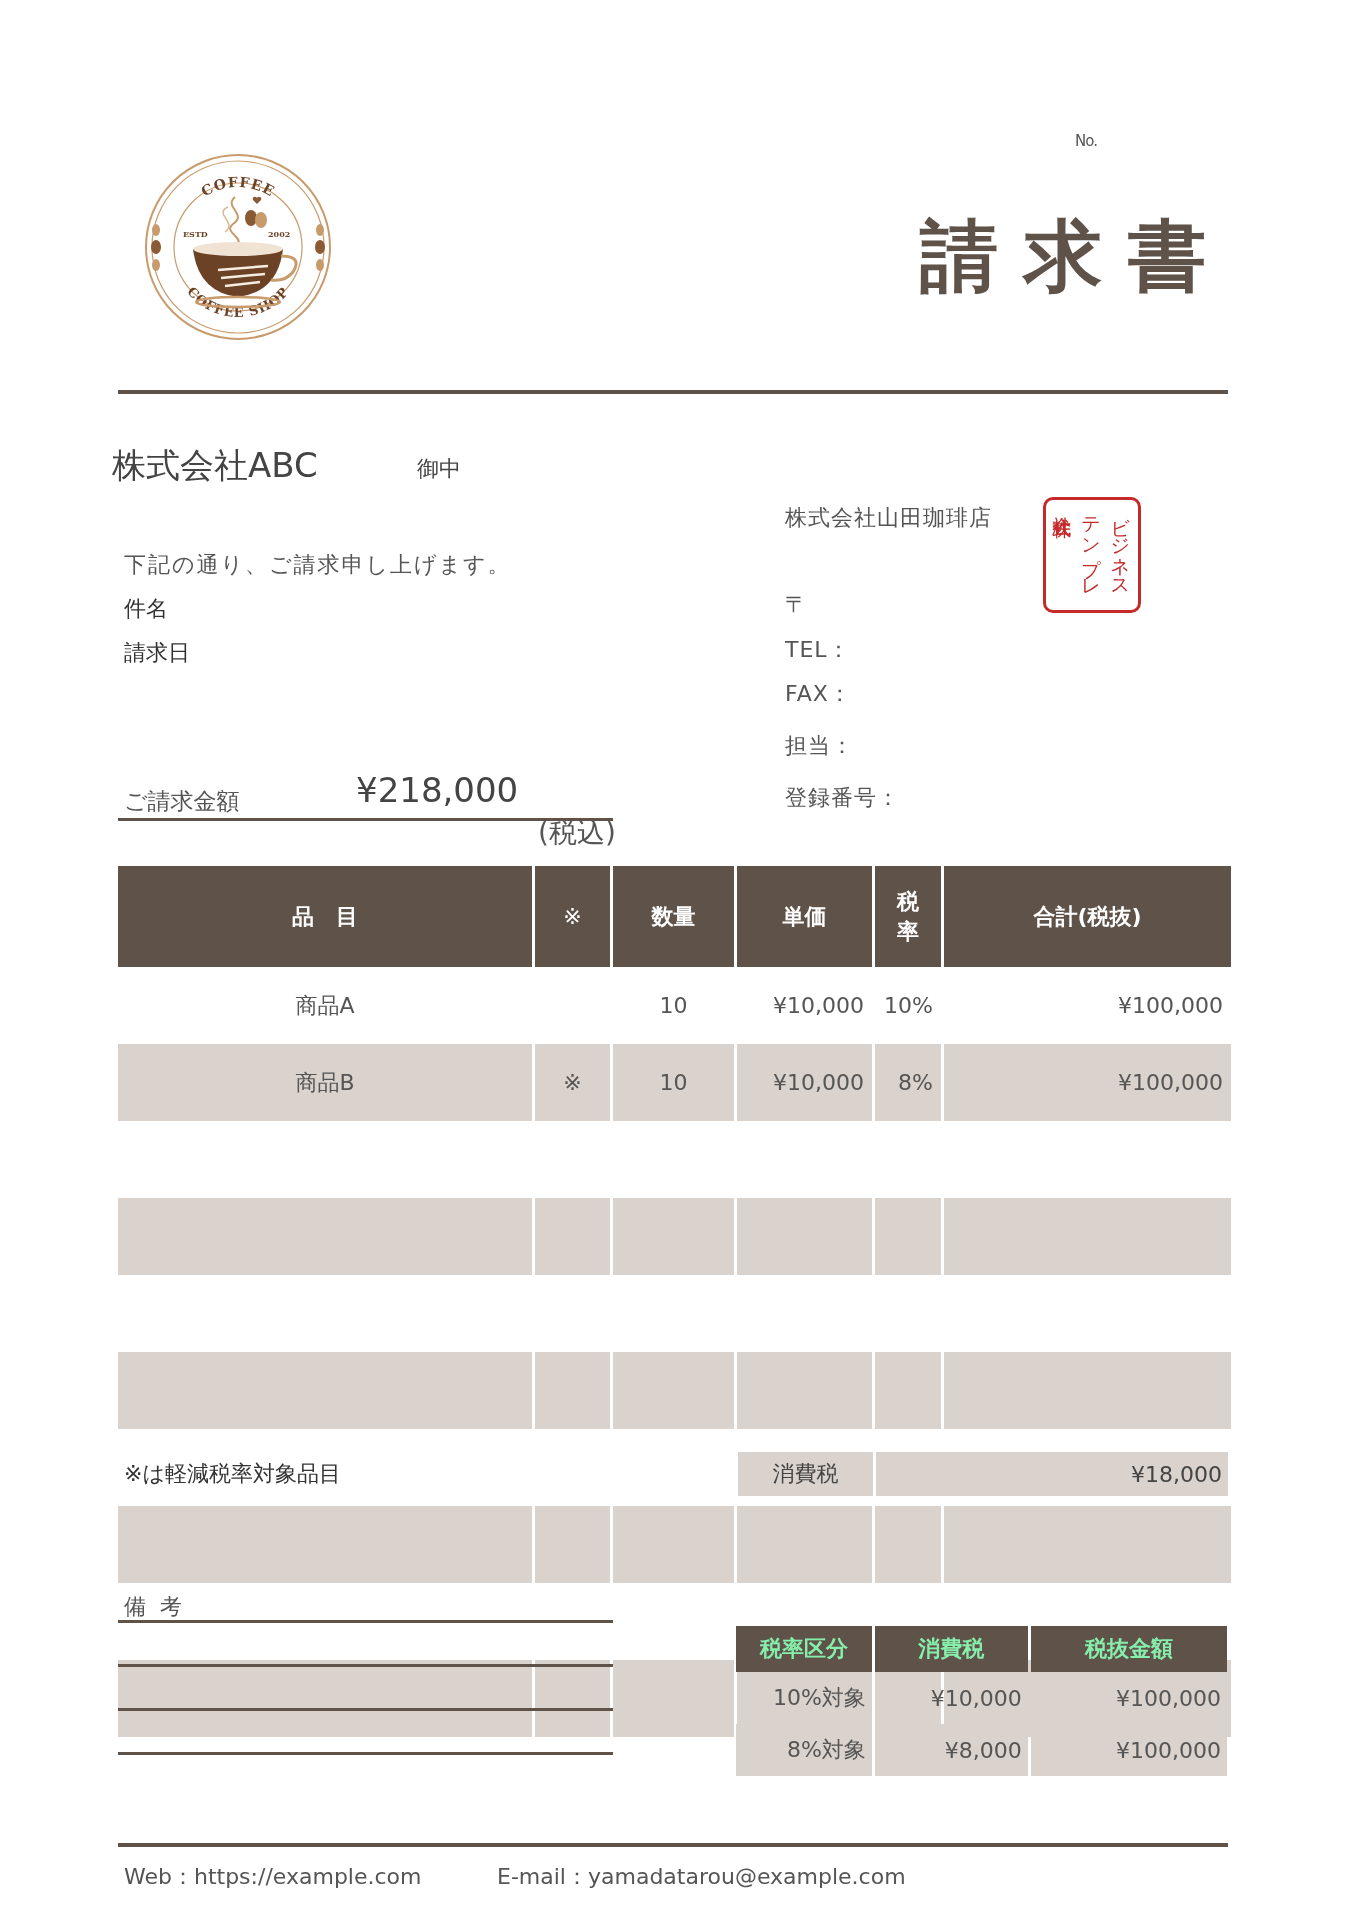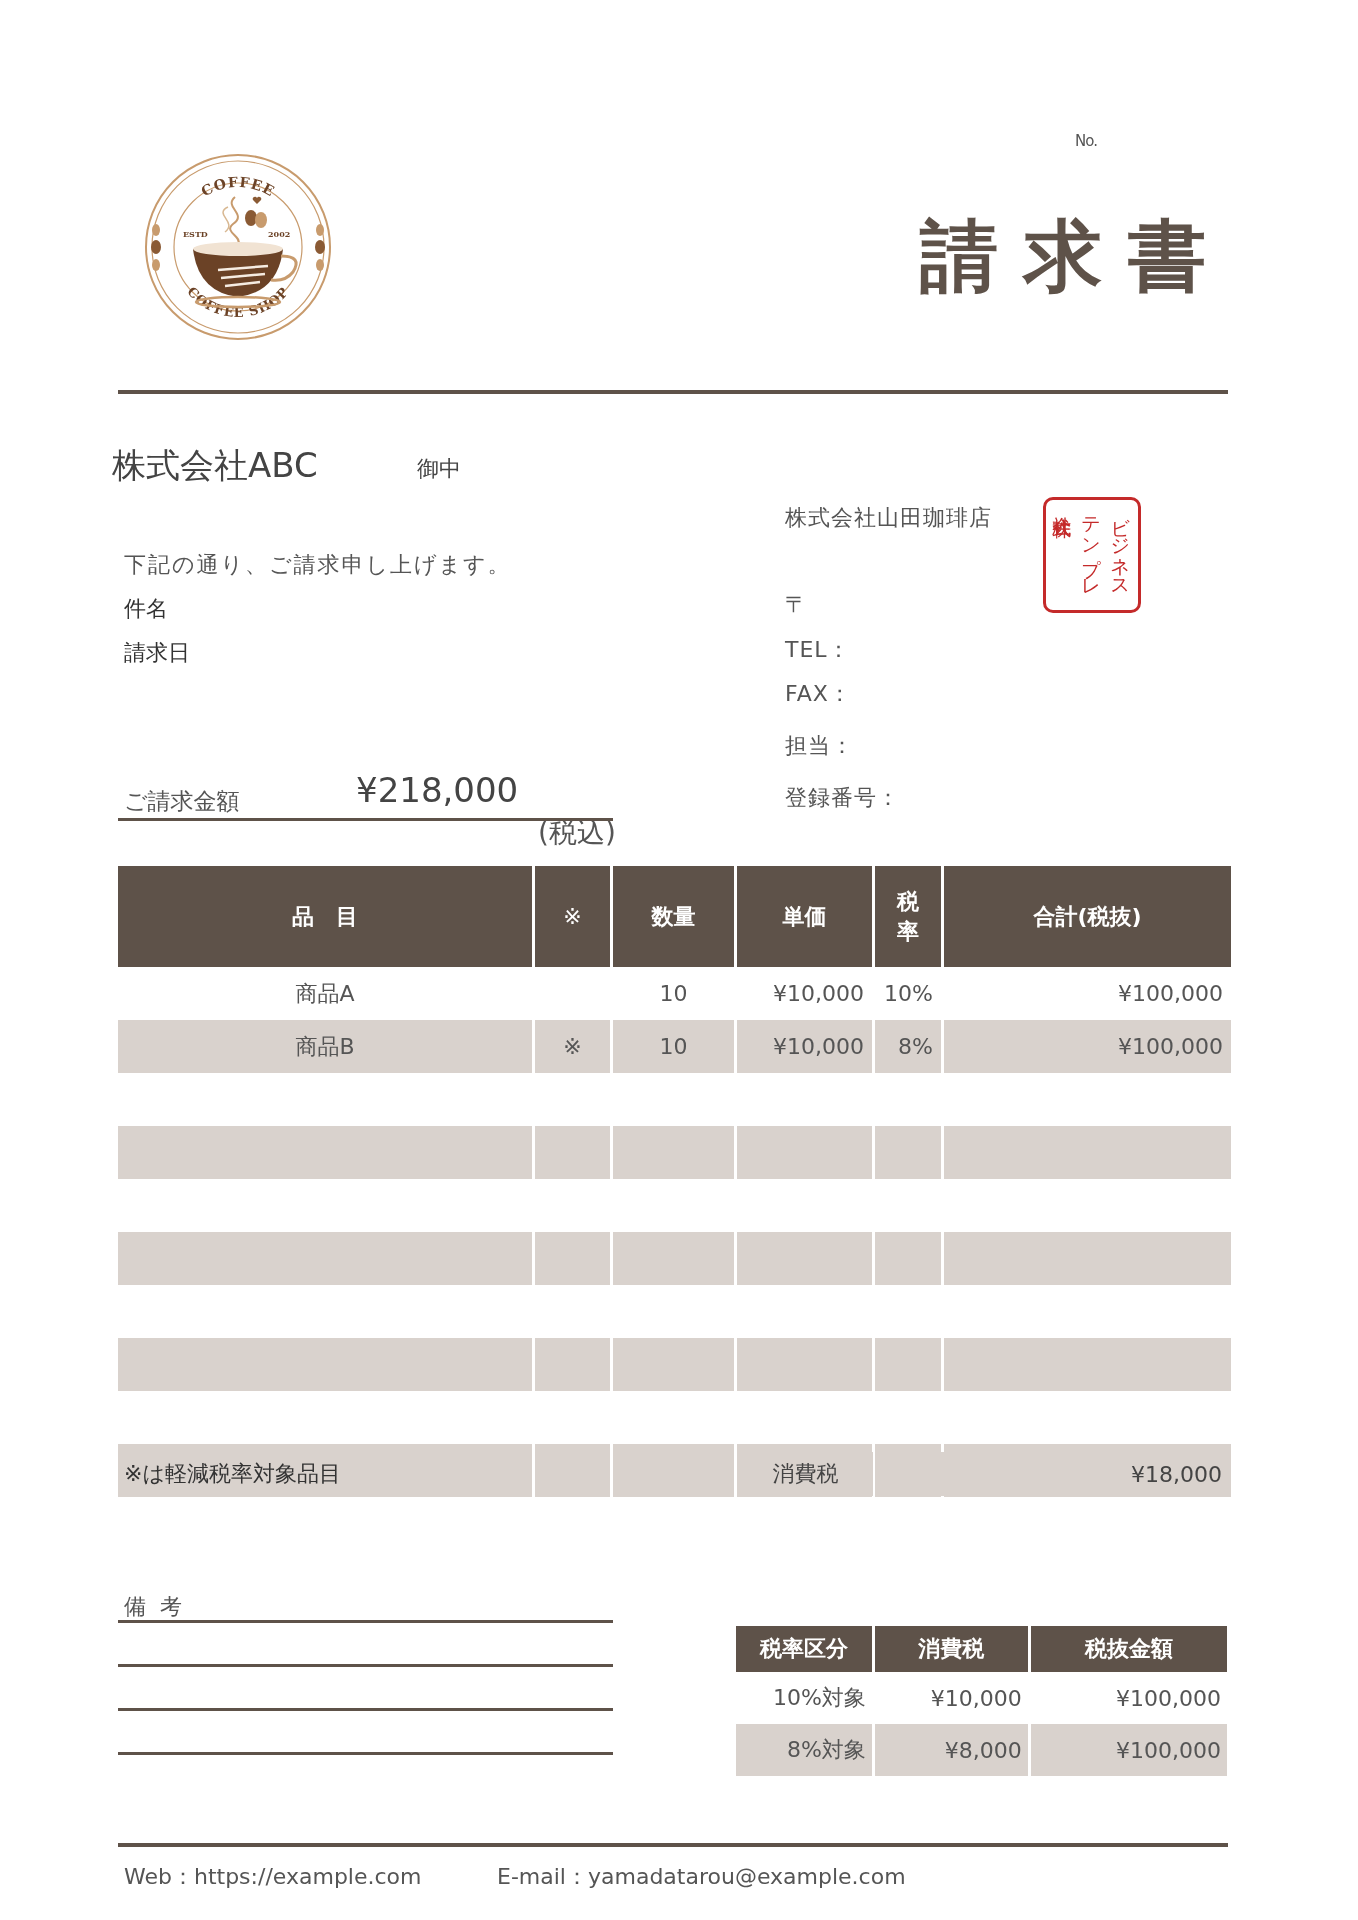--- a/index.html
+++ b/index.html
@@ -30,39 +30,39 @@
   .issuer-line { left: 785px; font-size: 22px; color: #555; letter-spacing: 1px; }
   .seal { left: 1043px; top: 497px; width: 98px; height: 116px; border: 3px solid #c42a2a; border-radius: 10px;
           box-sizing: border-box; display: flex; flex-direction: row-reverse; justify-content: space-around;
           padding: 4px 2px; color: #c42a2a; }
   .seal-col { writing-mode: vertical-rl; font-size: 19px; line-height: 26px; letter-spacing: -1px; font-family: "DejaVu Serif", serif; }
 
   
   .tbl { border-collapse: separate; border-spacing: 3px 0; }
   .items { left: 115px; top: 866px; width: 1116px; table-layout: fixed; }
   .items th { background: #5e5249; color: #ffffff; font-weight: bold; font-size: 22px; height: 71px; padding: 15px; text-align: center; border-bottom: 0; }
-  .items td { height: 53px; font-size: 22px; color: #555; padding: 0 8px; border-top: 0; }
+  .items td { height: 53px; font-size: 22px; color: #555; padding: 12px 8px; border-top: 0; }
   .items tr.shade td { background: #d9d2cd; }
   .c { text-align: center; }
   .r { text-align: right; }
 
   .reduced-note { left: 124px; top: 1459px; font-size: 22px; color: #333; }
 
   
   .totals { left: 735px; top: 1452px; width: 493px; table-layout: fixed; }
   .totals td { height: 44px; font-size: 22px; color: #444; padding: 0 6px; }
   .totals tr.shade td { background: #d9d2cd; }
 
   
   .notes-label { left: 124px; top: 1592px; font-size: 22px; color: #555; letter-spacing: 14px; }
   .notes-line { left: 118px; width: 495px; height: 3px; background: #5e5249; }
 
   
   .taxtbl { left: 733px; top: 1626px; width: 497px; table-layout: fixed; }
-  .taxtbl th { background: #5e5249; color: #ffffff; font-size: 22px; font-weight: bold; height: 44px; }
+  .taxtbl th { background: #5e5249; color: #86efac; font-size: 22px; font-weight: bold; height: 44px; }
   .taxtbl td { height: 52px; font-size: 22px; color: #555; padding: 0 6px; }
   .taxtbl tr.shade td { background: #d9d2cd; }
 
   
   .rule-bottom { left: 118px; top: 1843px; width: 1110px; height: 4px; background: #5e5249; }
   .footer-web { left: 124px; top: 1862px; font-size: 22px; color: #555; }
   .footer-mail { left: 497px; top: 1862px; font-size: 22px; color: #555; }
 </style>
 </head>
 <body>

